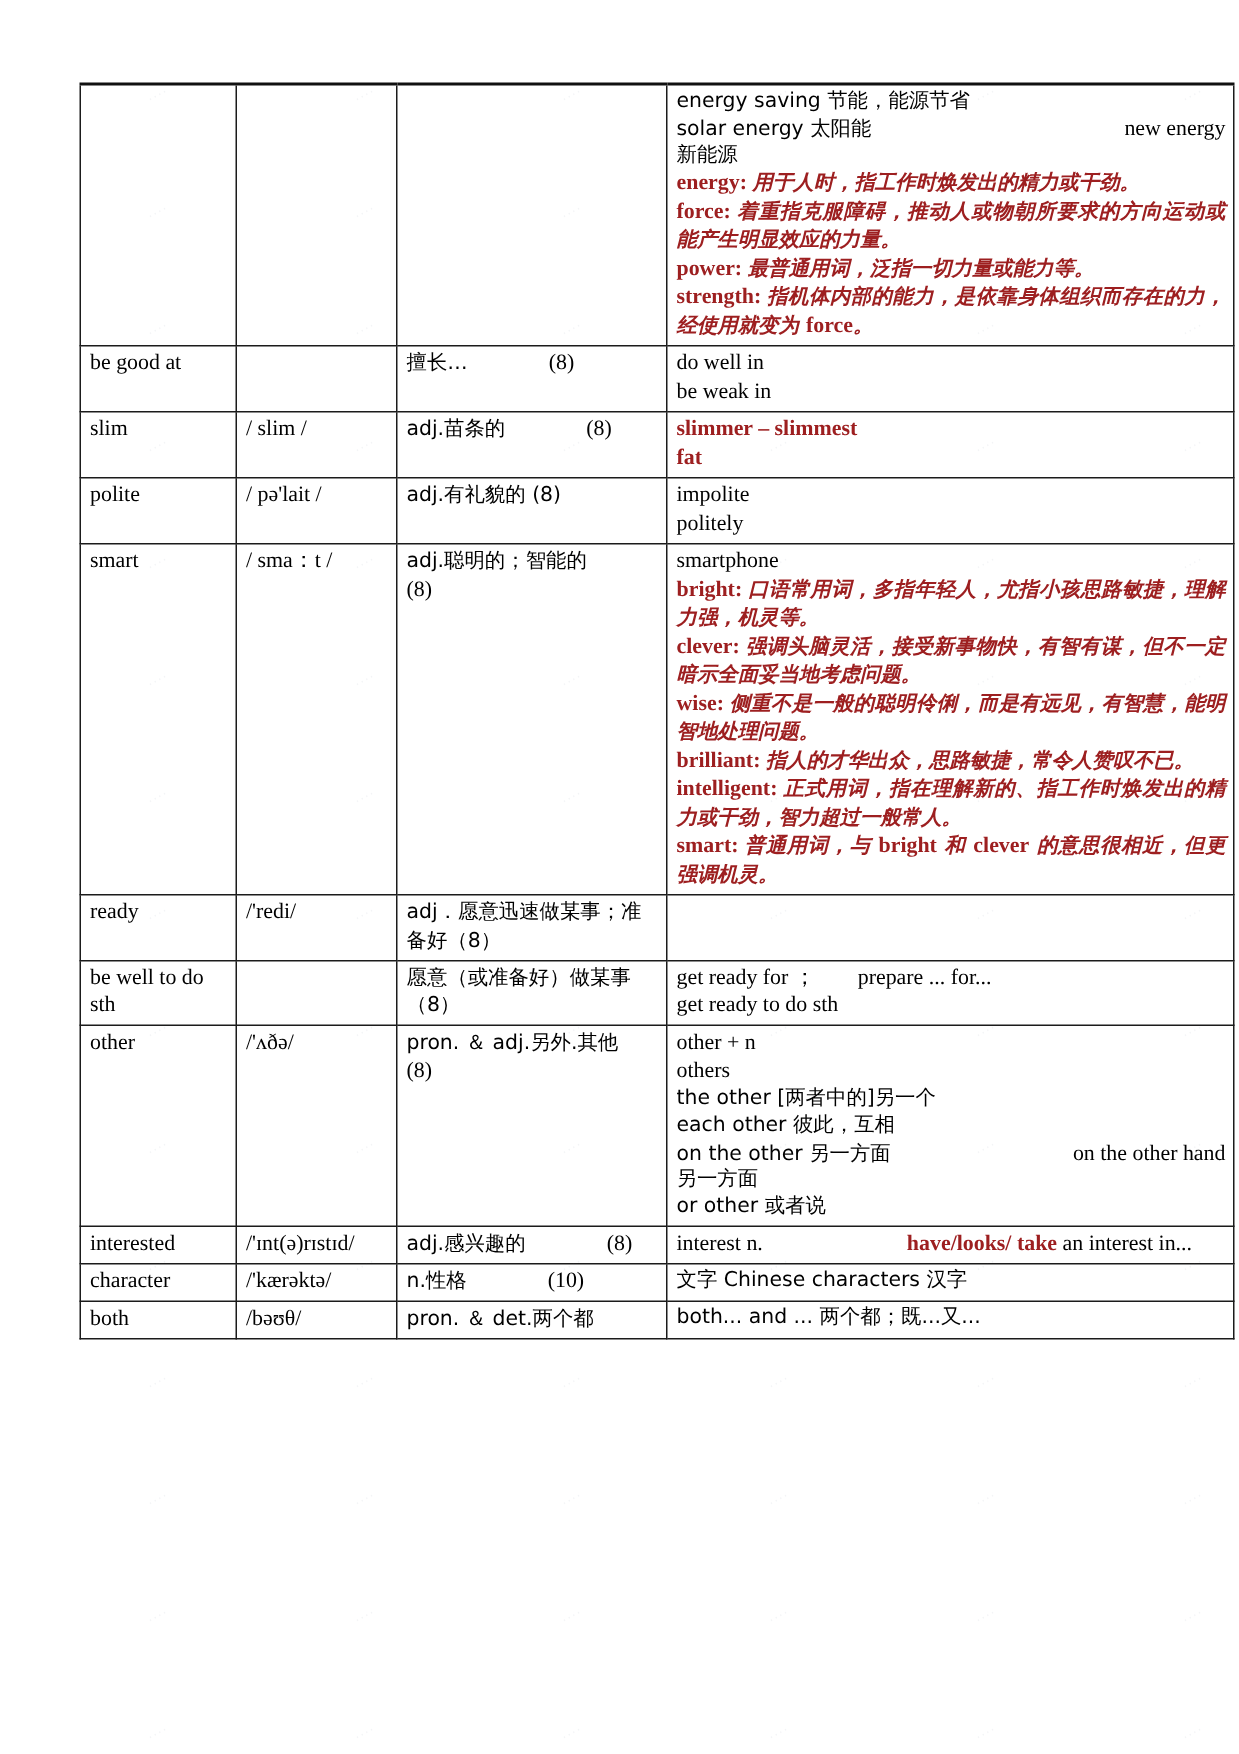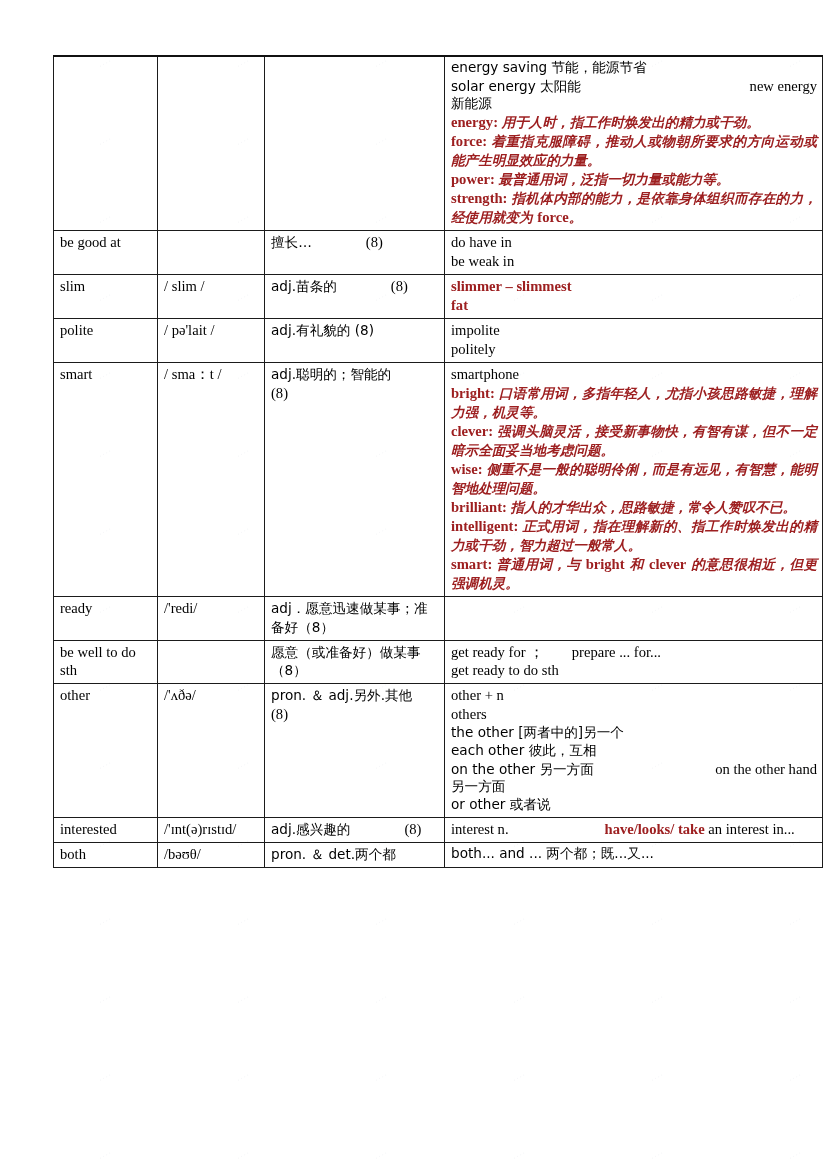--- a/index.html
+++ b/index.html
@@ -133,21 +133,21 @@
         </td>
       </tr>
 
       <tr>
         <td class="col-word">be good at</td>
         <td class="col-phon"></td>
         <td class="col-mean">
           <span class="cn">擅长…</span><span class="spacer-md"></span><span>(8)</span>
         </td>
         <td class="col-notes">
-          <span class="line">do have in</span>
+          <span class="line">do well in</span>
           <span class="line">be weak in</span>
         </td>
       </tr>
 
       <tr>
         <td class="col-word">slim</td>
         <td class="col-phon">/ slim /</td>
         <td class="col-mean">
           <span class="cn">adj.苗条的</span><span class="spacer-md"></span><span>(8)</span>
         </td>
@@ -232,20 +232,30 @@
         <td class="col-mean">
           <span class="cn">adj.感兴趣的</span><span class="spacer-md"></span><span>(8)</span>
         </td>
         <td class="col-notes">
           <span class="line"><span>interest   n.</span><span class="spacer-lg"></span><span class="red-term">have/looks/ take</span><span> an interest in...</span></span>
         </td>
       </tr>
 
 
 
+      <tr>
+        <td class="col-word">character</td>
+        <td class="col-phon">/'kærəktə/</td>
+        <td class="col-mean">
+          <span class="cn">n.性格</span><span class="spacer-md"></span><span>(10)</span>
+        </td>
+        <td class="col-notes">
+          <span class="line cn">文字 Chinese characters  汉字</span>
+        </td>
+      </tr>
 
       <tr>
         <td class="col-word">both</td>
         <td class="col-phon">/bəʊθ/</td>
         <td class="col-mean">
           <span class="cn">pron. ＆ det.两个都</span>
         </td>
         <td class="col-notes">
           <span class="line cn">both... and ...  两个都；既...又...</span>
         </td>

